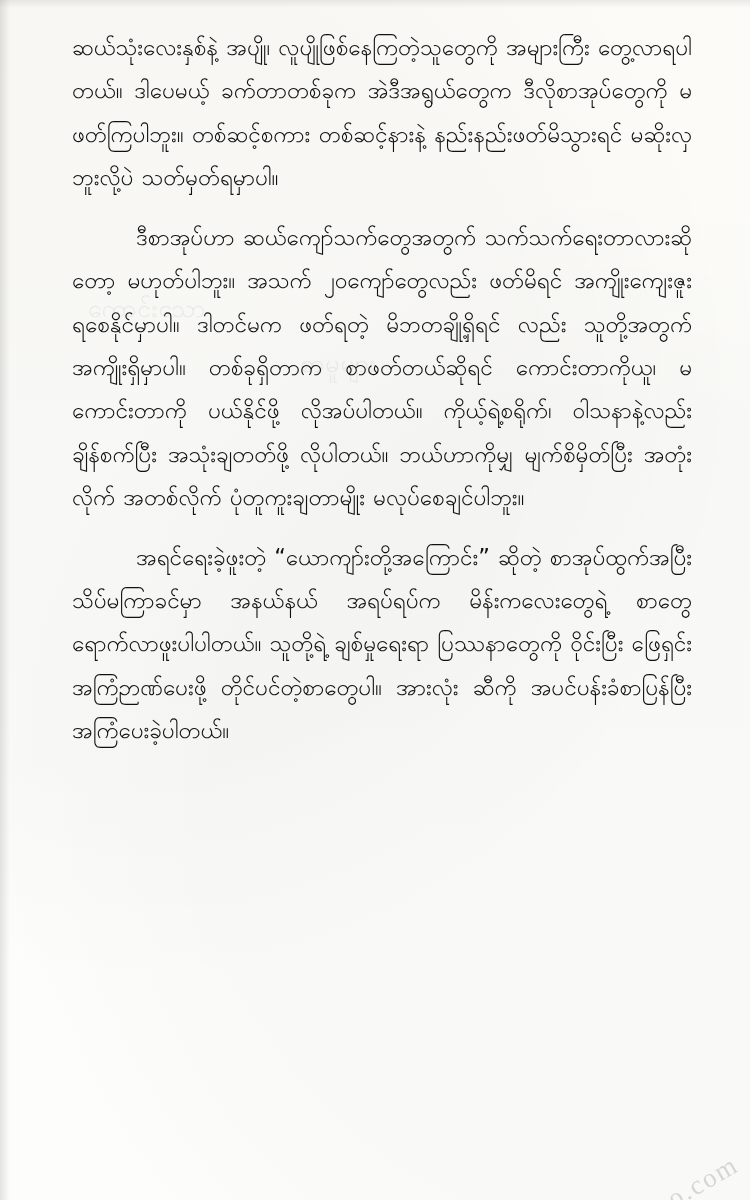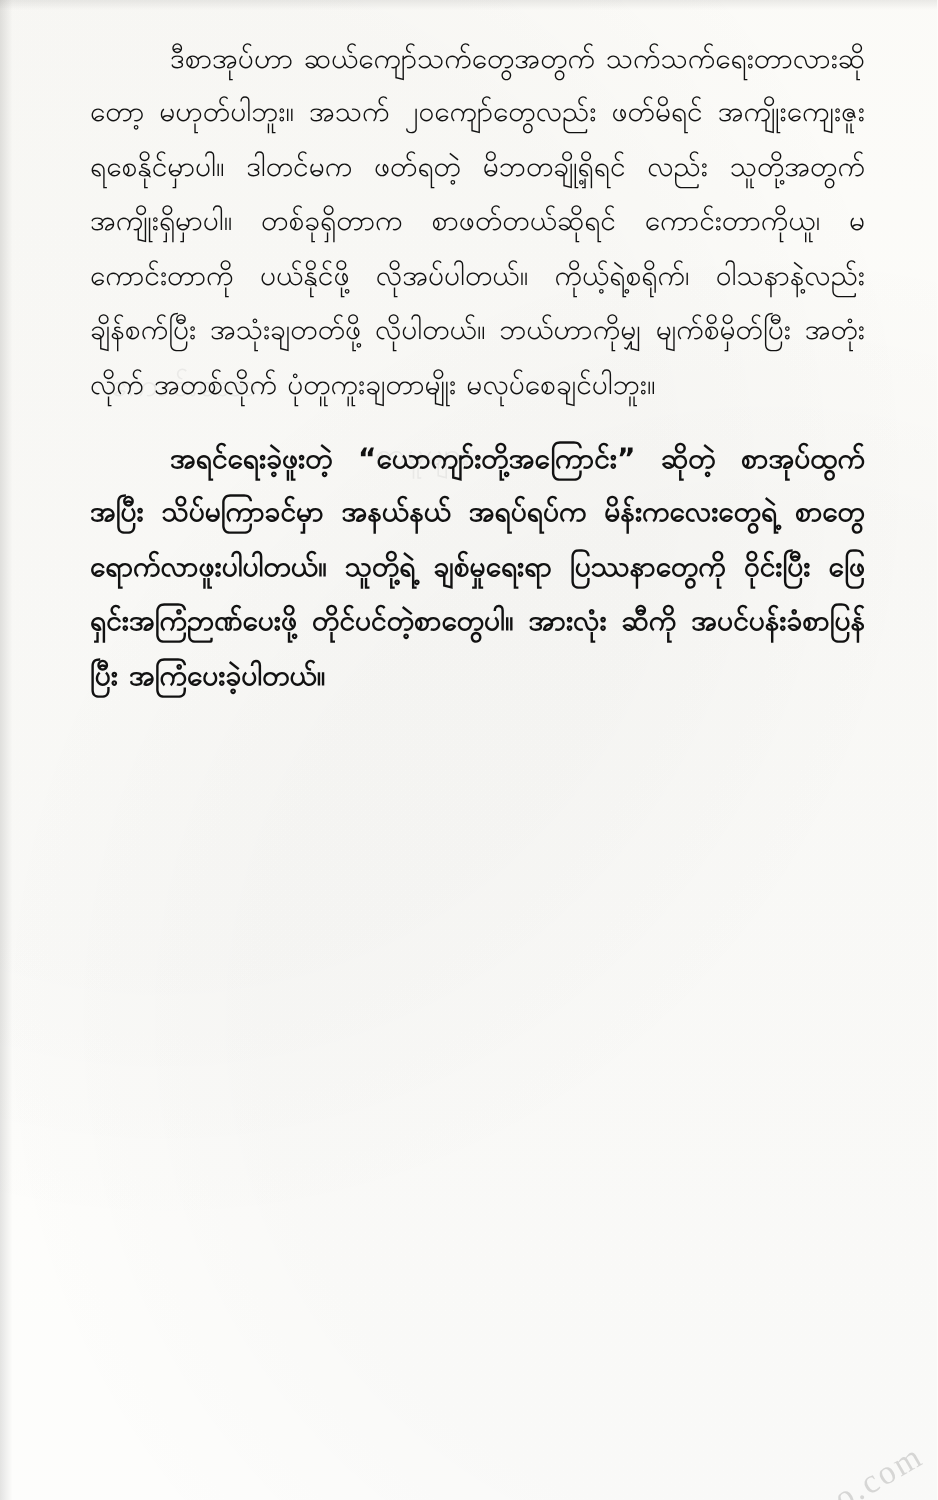--- a/index.html
+++ b/index.html
@@ -45,21 +45,20 @@
   }
   .para {
     margin: 0 0 16px 0;
     text-indent: 0;
   }
   .para.indent {
     text-indent: 64px;
   }
   .para:last-child {
     margin-bottom: 0;
-    font-weight: bold;
   }
   
   .ghost {
     position: absolute;
     z-index: 1;
     color: rgba(120,120,120,0.10);
     font-size: 25px;
     letter-spacing: 1px;
     pointer-events: none;
     user-select: none;
@@ -105,19 +104,20 @@
 
 <div class="page">
 
   <div class="edge-shadow-left"></div>
   <div class="edge-shadow-top"></div>
 
   <div class="ghost ghost-1">ကောင်းသော</div>
   <div class="ghost ghost-2">စာမူများ</div>
 
   <div class="body-text">
+    <p class="para">ဆယ်သုံးလေးနှစ်နဲ့ အပျို၊ လူပျိုဖြစ်နေကြတဲ့သူတွေကို အများကြီး တွေ့လာရပါတယ်။ ဒါပေမယ့် ခက်တာတစ်ခုက အဲဒီအရွယ်တွေက ဒီလိုစာအုပ်တွေကို မဖတ်ကြပါဘူး။ တစ်ဆင့်စကား တစ်ဆင့်နားနဲ့ နည်းနည်းဖတ်မိသွားရင် မဆိုးလှဘူးလို့ပဲ သတ်မှတ်ရမှာပါ။</p>
     <p class="para indent">ဒီစာအုပ်ဟာ ဆယ်ကျော်သက်တွေအတွက် သက်သက်ရေးတာလားဆို တော့ မဟုတ်ပါဘူး။ အသက် ၂၀ကျော်တွေလည်း ဖတ်မိရင် အကျိုးကျေးဇူး ရစေနိုင်မှာပါ။ ဒါတင်မက ဖတ်ရတဲ့ မိဘတချို့ရှိရင် လည်း သူတို့အတွက်အကျိုးရှိမှာပါ။ တစ်ခုရှိတာက စာဖတ်တယ်ဆိုရင် ကောင်းတာကိုယူ၊ မကောင်းတာကို ပယ်နိုင်ဖို့ လိုအပ်ပါတယ်။ ကိုယ့်ရဲ့စရိုက်၊ ဝါသနာနဲ့လည်း ချိန်စက်ပြီး အသုံးချတတ်ဖို့ လိုပါတယ်။ ဘယ်ဟာကိုမျှ မျက်စိမှိတ်ပြီး အတုံးလိုက် အတစ်လိုက် ပုံတူကူးချတာမျိုး မလုပ်စေချင်ပါဘူး။</p>
     <p class="para indent">အရင်ရေးခဲ့ဖူးတဲ့ “ယောကျာ်းတို့အကြောင်း” ဆိုတဲ့ စာအုပ်ထွက်အပြီး သိပ်မကြာခင်မှာ အနယ်နယ် အရပ်ရပ်က မိန်းကလေးတွေရဲ့ စာတွေရောက်လာဖူးပါပါတယ်။ သူတို့ရဲ့ ချစ်မှုရေးရာ ပြဿနာတွေကို ဝိုင်းပြီး ဖြေရှင်းအကြံဉာဏ်ပေးဖို့ တိုင်ပင်တဲ့စာတွေပါ။ အားလုံး ဆီကို အပင်ပန်းခံစာပြန်ပြီး အကြံပေးခဲ့ပါတယ်။</p>
   </div>
 
   <div class="watermark">mayoo.com</div>
 
 </div>
 
 </body></html>

